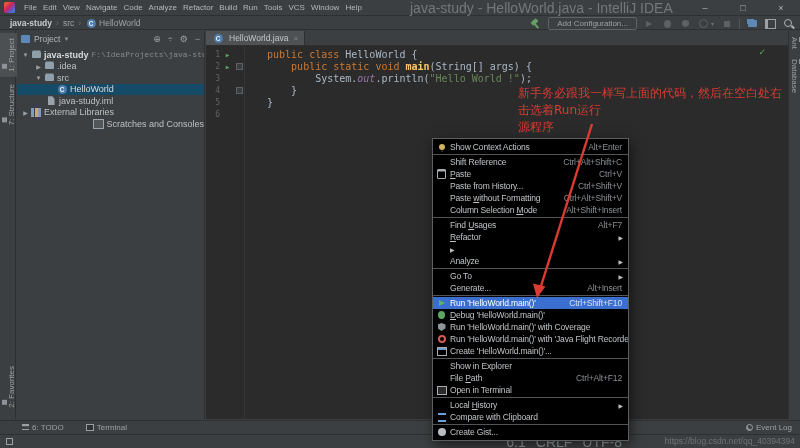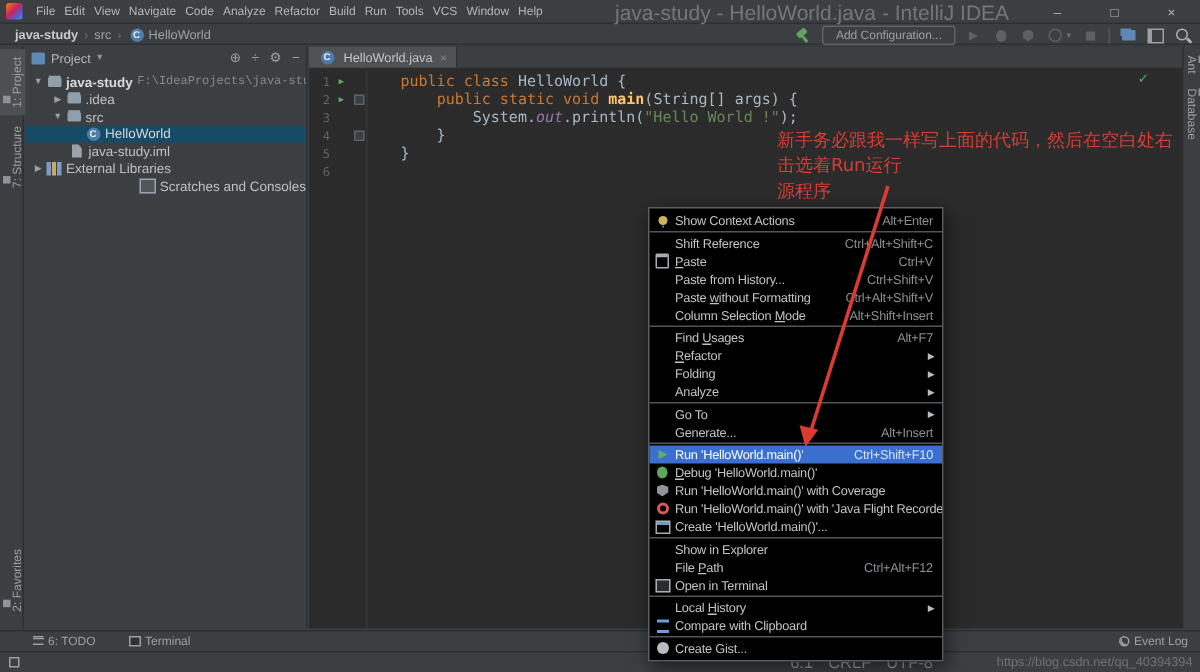--- a/index.html
+++ b/index.html
@@ -122,21 +122,21 @@
   .mi.github-icon::before { content:""; width:8px; height:8px; border-radius:50%; background:#b9bdc1; }
   
   .bottombar { position:absolute; top:420px; left:0; right:0; height:13px; background:#3c3f41;
     border-top:1px solid #2d2f30; display:flex; font-size:8px; color:#9ba0a4; z-index:6; }
   .bb-item { display:flex; align-items:center; gap:3px; margin-left:22px; }
   .bb-ic1 { width:7px; height:6px; border-top:1.5px solid #9ba0a4; border-bottom:1.5px solid #9ba0a4; box-shadow:inset 0 2.6px 0 -1.4px #9ba0a4; }
   .bb-ic2 { width:8px; height:7px; border:1px solid #9ba0a4; background:#2f3234; }
   .bb-right { margin-left:auto; margin-right:8px; display:flex; align-items:center; gap:3px; }
   .bb-clock { width:7px; height:7px; border:1px solid #9ba0a4; border-radius:50%; box-shadow:inset 1.6px -1.4px 0 -0.8px #9ba0a4; }
   .statusbar { position:absolute; top:434px; left:0; right:0; height:14px; background:#3c3f41;
-    border-top:1px solid #2d2f30; display:flex; align-items:center; font-size:11px; color:#9ba0a4; z-index:6; }
+    border-top:1px solid #2d2f30; display:flex; align-items:center; font-size:14px; color:#9ba0a4; z-index:6; }
   .sb-square { width:7px; height:7px; border:1.2px solid #9ba0a4; margin-left:6px; }
   .sb-right { margin-left:auto; display:flex; gap:10px; margin-right:178px; }
   .watermark { position:absolute; right:5px; top:436px; font-size:8.5px; color:#8e959b; opacity:.6; z-index:60; letter-spacing:0; }
   .arrow-svg { position:absolute; left:0; top:0; z-index:45; pointer-events:none; }
 </style>
 </head>
 <body>
 
 <div id="app">
 
@@ -384,21 +384,20 @@
         <span class="mlabel">Find <u>U</u>sages</span>
         <span class="mshort">Alt+F7</span>
       </div>
       <div class="mrow">
         <span class="mi "></span>
         <span class="mlabel"><u>R</u>efactor</span>
         <span class="msub">▶</span>
       </div>
       <div class="mrow">
         <span class="mi "></span>
-        <span class="mlabel">Folding</span>
         <span class="msub">▶</span>
       </div>
       <div class="mrow">
         <span class="mi "></span>
         <span class="mlabel">Analyze</span>
         <span class="msub">▶</span>
       </div>
       <div class="msep"></div>
       <div class="mrow">
         <span class="mi "></span>

